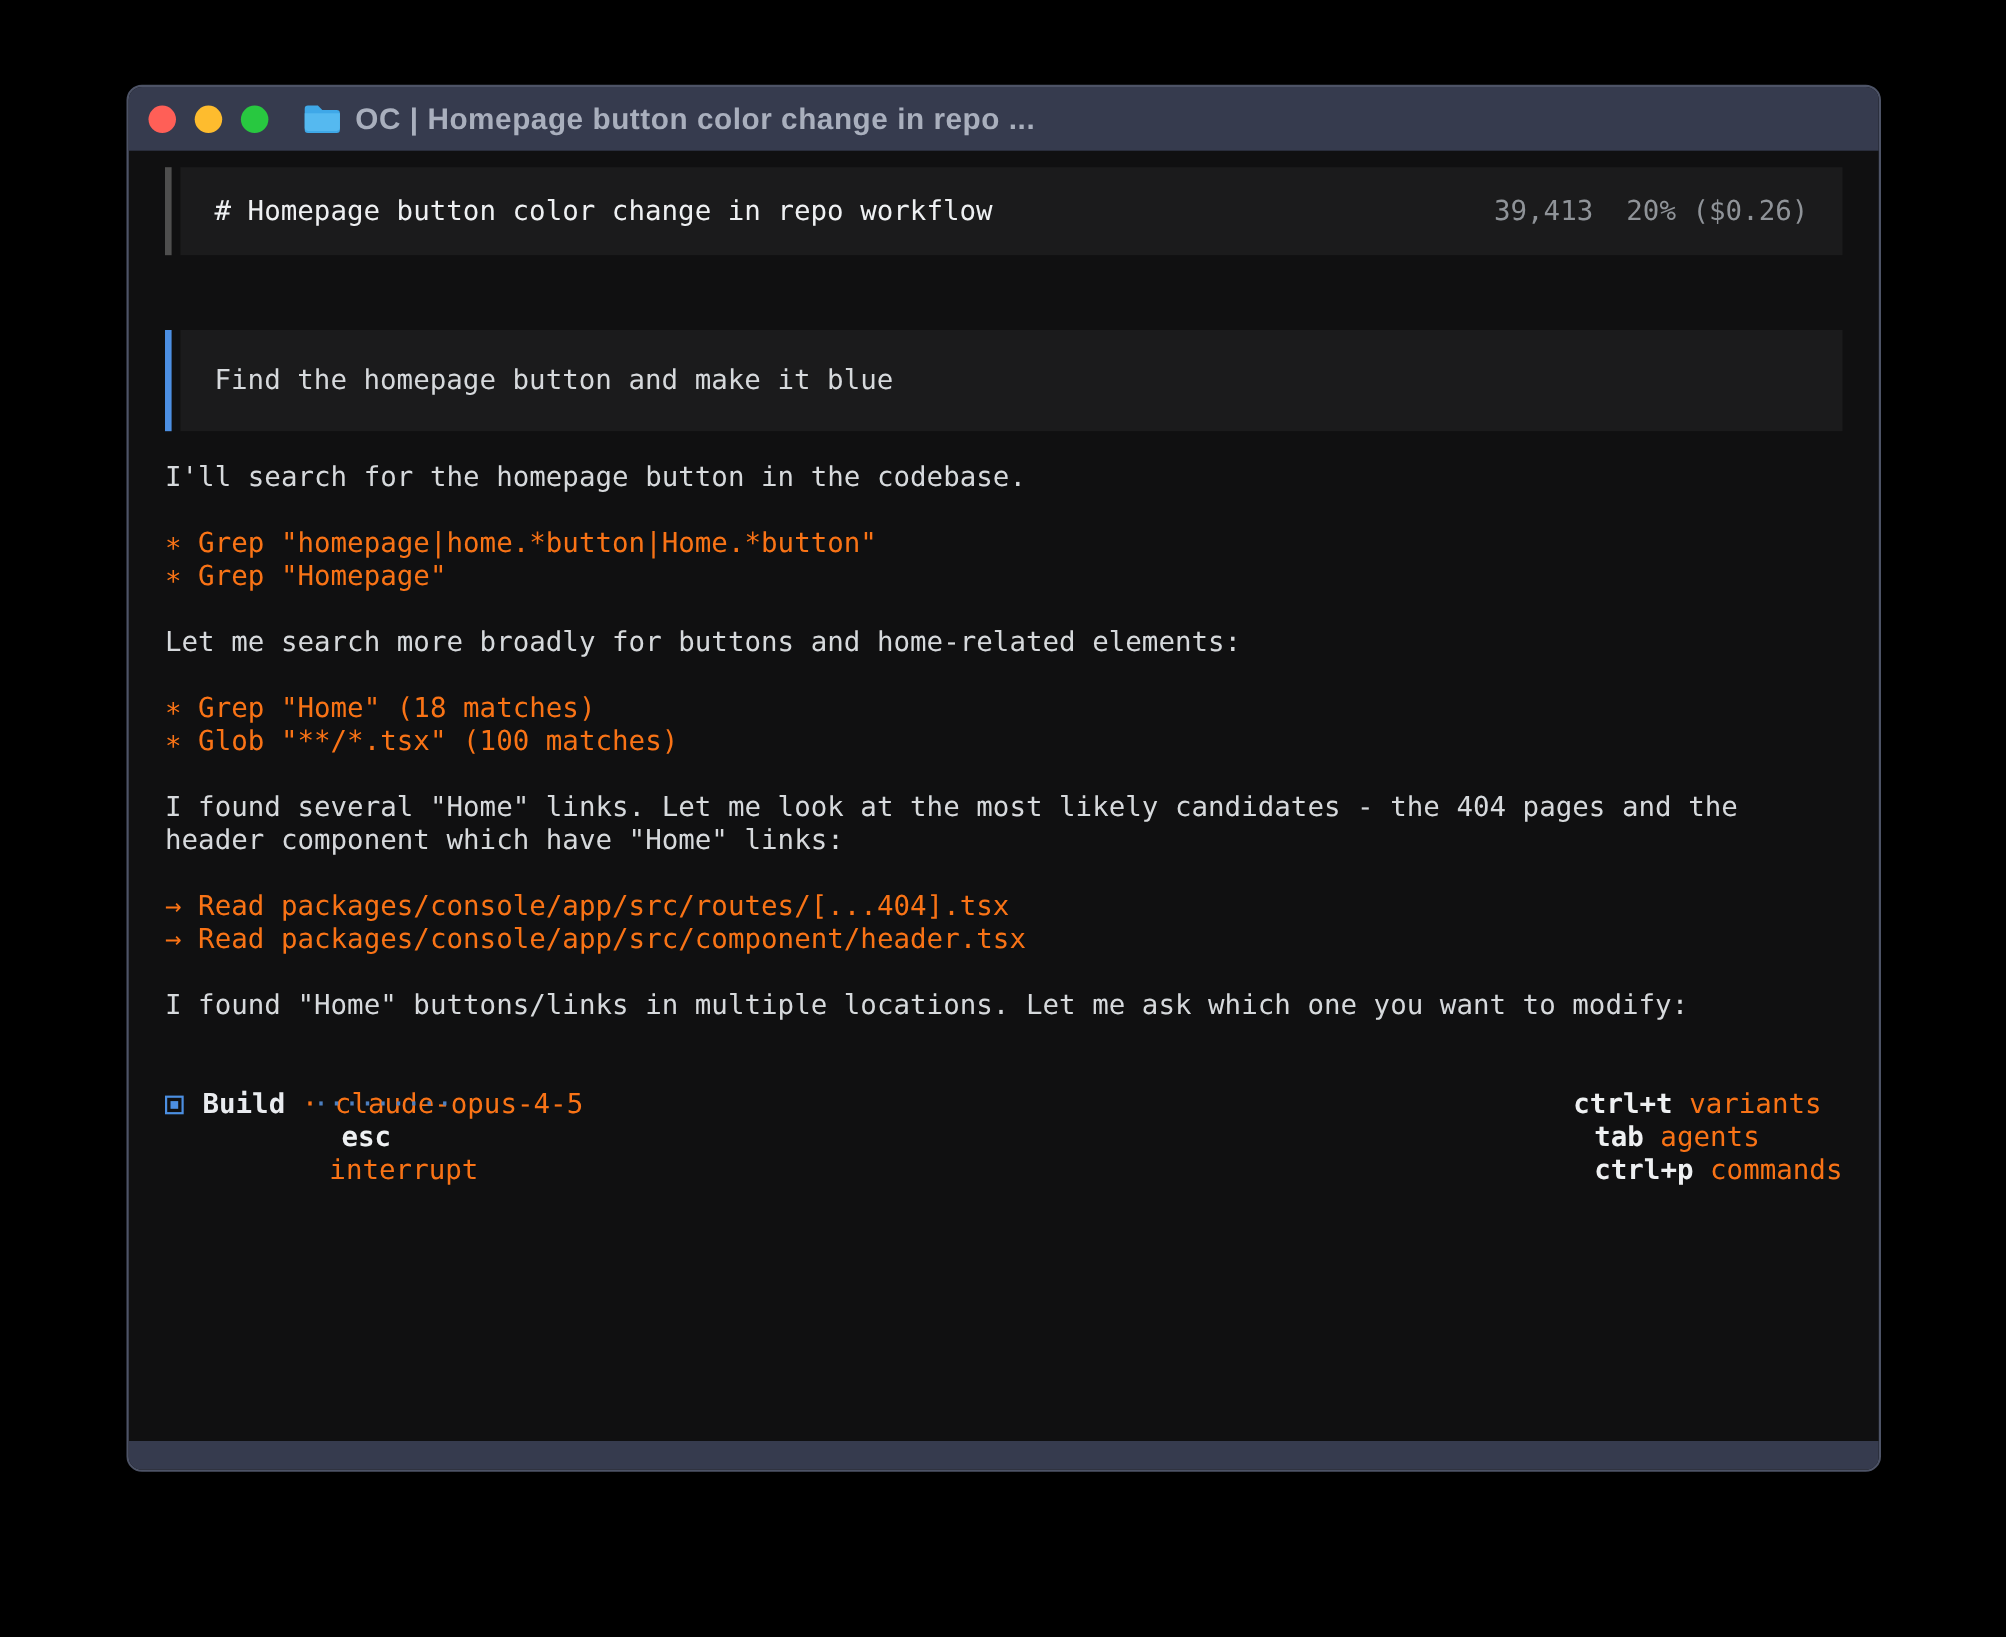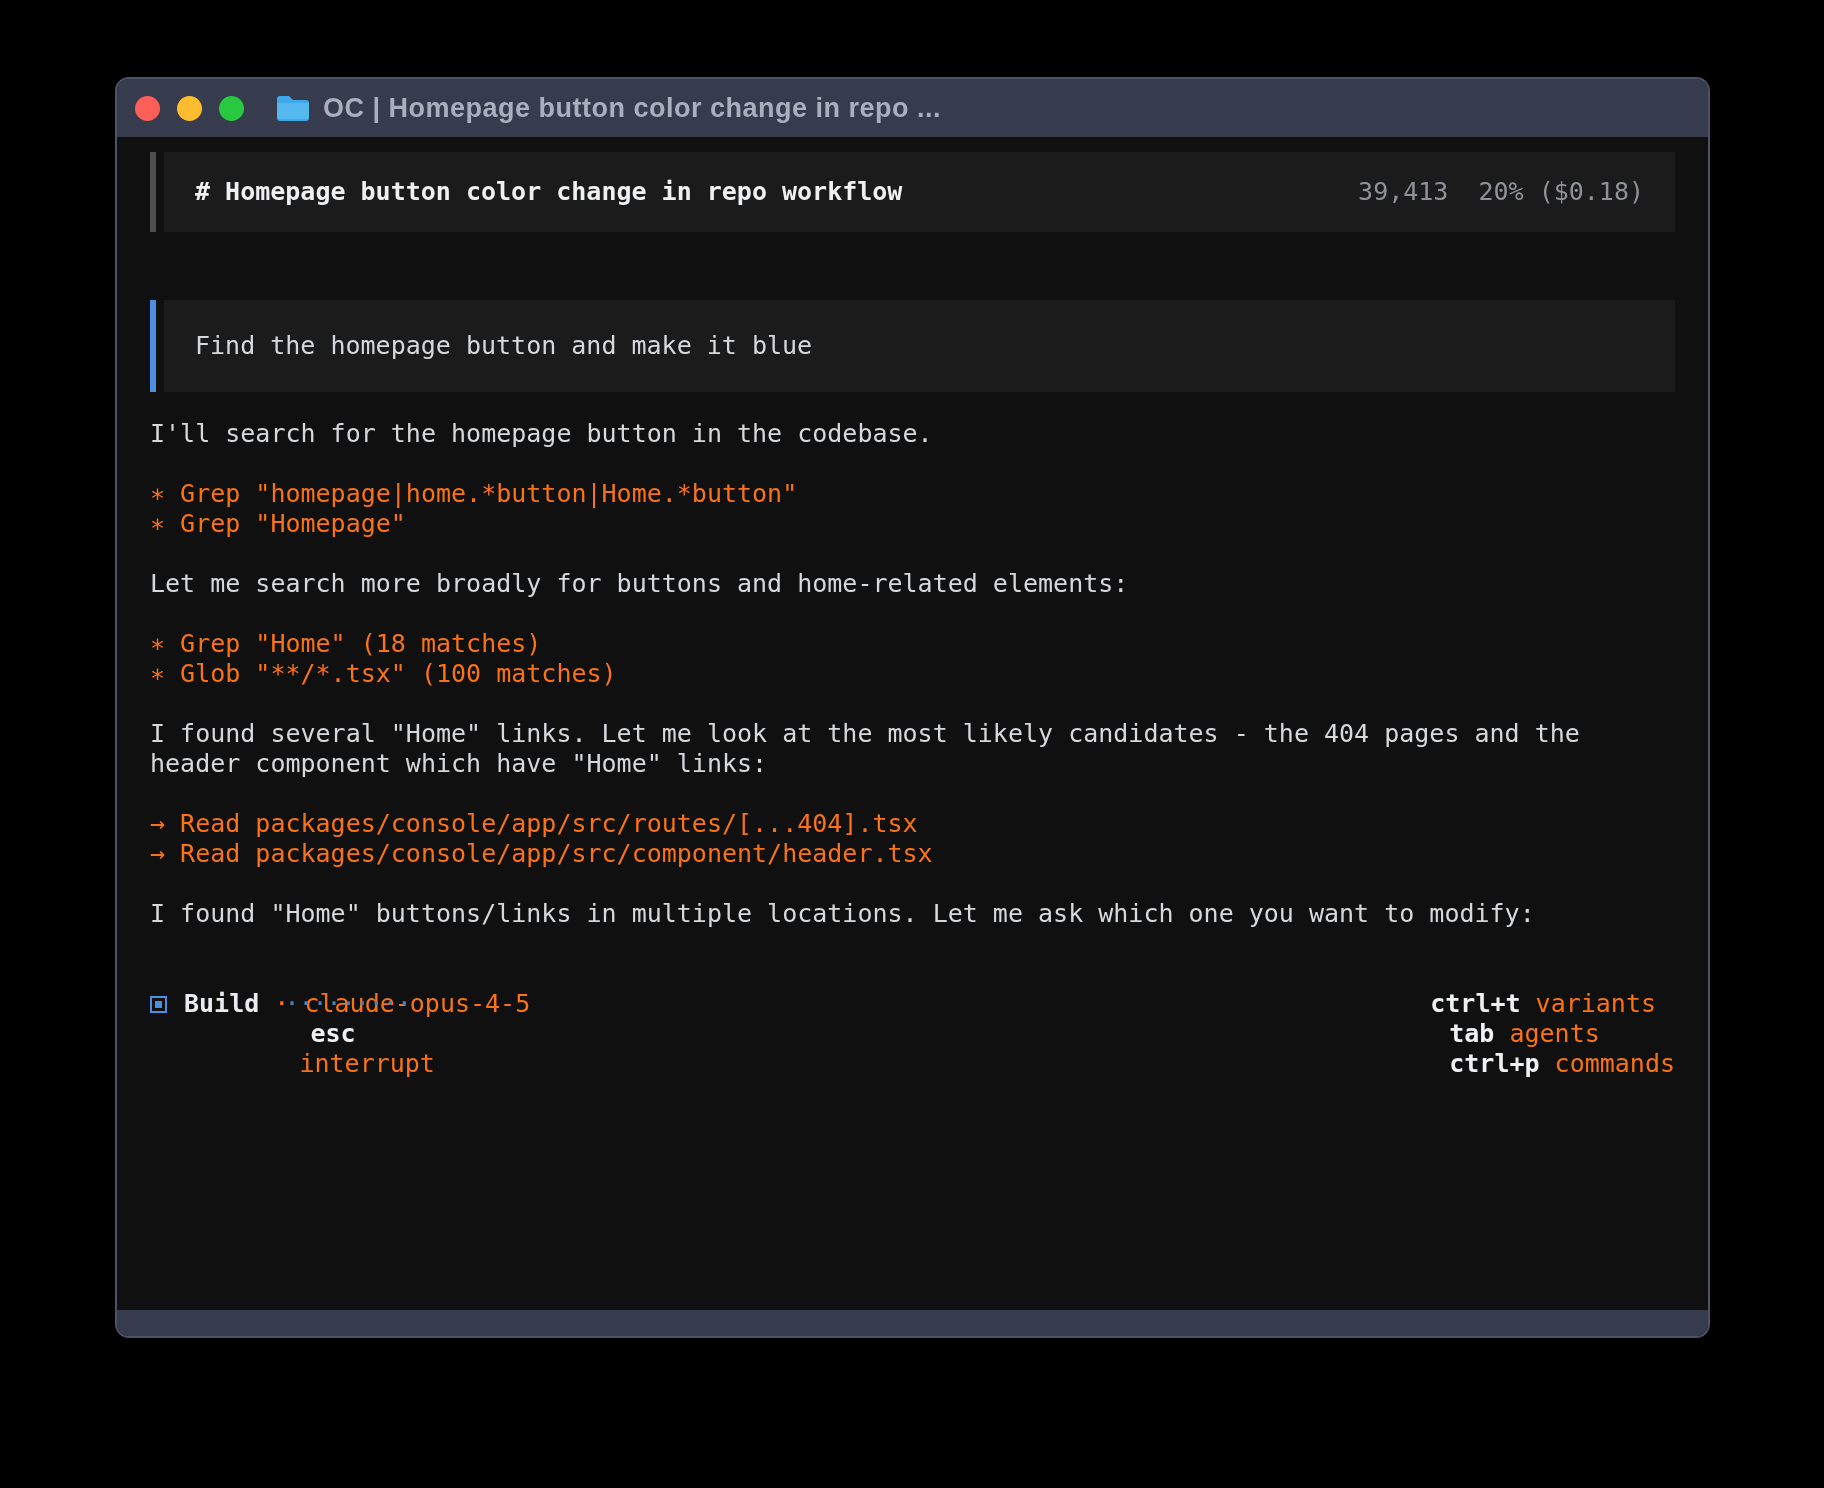--- a/index.html
+++ b/index.html
@@ -35,21 +35,21 @@
   .block { position:relative; margin-left:14px; background:#1b1b1c; }
   .block::before {
     content:''; position:absolute; left:-14px; top:0; bottom:0; width:6px;
     background:var(--accent,#4e4e4e);
   }
 
   .header-block {
     --accent:#4e4e4e; height:80px; margin-bottom:68px;
     display:flex; align-items:center; justify-content:space-between; padding:0 31px;
   }
-  .header-title { font-weight:bold; color:#eef0f2; white-space:pre; }
+  .header-title { font-weight:normal; color:#eef0f2; white-space:pre; }
   .header-stats { color:#8f9398; white-space:pre; }
   .header-stats .gap { display:inline-block; width:30px; }
 
   .user-block {
     --accent:#4c8fe2; height:92px; margin-bottom:27px;
     display:flex; align-items:center; padding:0 31px;
   }
 
   .chat { width:1462px; }
   .line { min-height:30px; white-space:pre-wrap; }
@@ -101,21 +101,21 @@
       <path d="M2 6 q0-3 3-3 h9 l4 4 h13 q3 0 3 3 v15 q0 3-3 3 H5 q-3 0-3-3 Z" fill="#3fa8e8"></path>
       <path d="M2 10 h32 v13 q0 3-3 3 H5 q-3 0-3-3 Z" fill="#55b9f0"></path>
     </svg>
     <span class="wtitle">OC | Homepage button color change in repo ...</span>
   </div>
 
   <div class="content">
 
     <div class="block header-block">
       <span class="header-title"># Homepage button color change in repo workflow</span>
-      <span class="header-stats"><span>39,413</span><span class="gap"></span><span>20% ($0.18)</span></span>
+      <span class="header-stats"><span>39,413</span><span class="gap"></span><span>20% ($0.26)</span></span>
     </div>
 
     <div class="block user-block">
       <span>Find the homepage button and make it blue</span>
     </div>
 
     <div class="chat">
       <div class="line">I'll search for the homepage button in the codebase.</div>
       <div class="blank"></div>
       <div class="line dim">∗ Grep "homepage|home.*button|Home.*button"</div>

